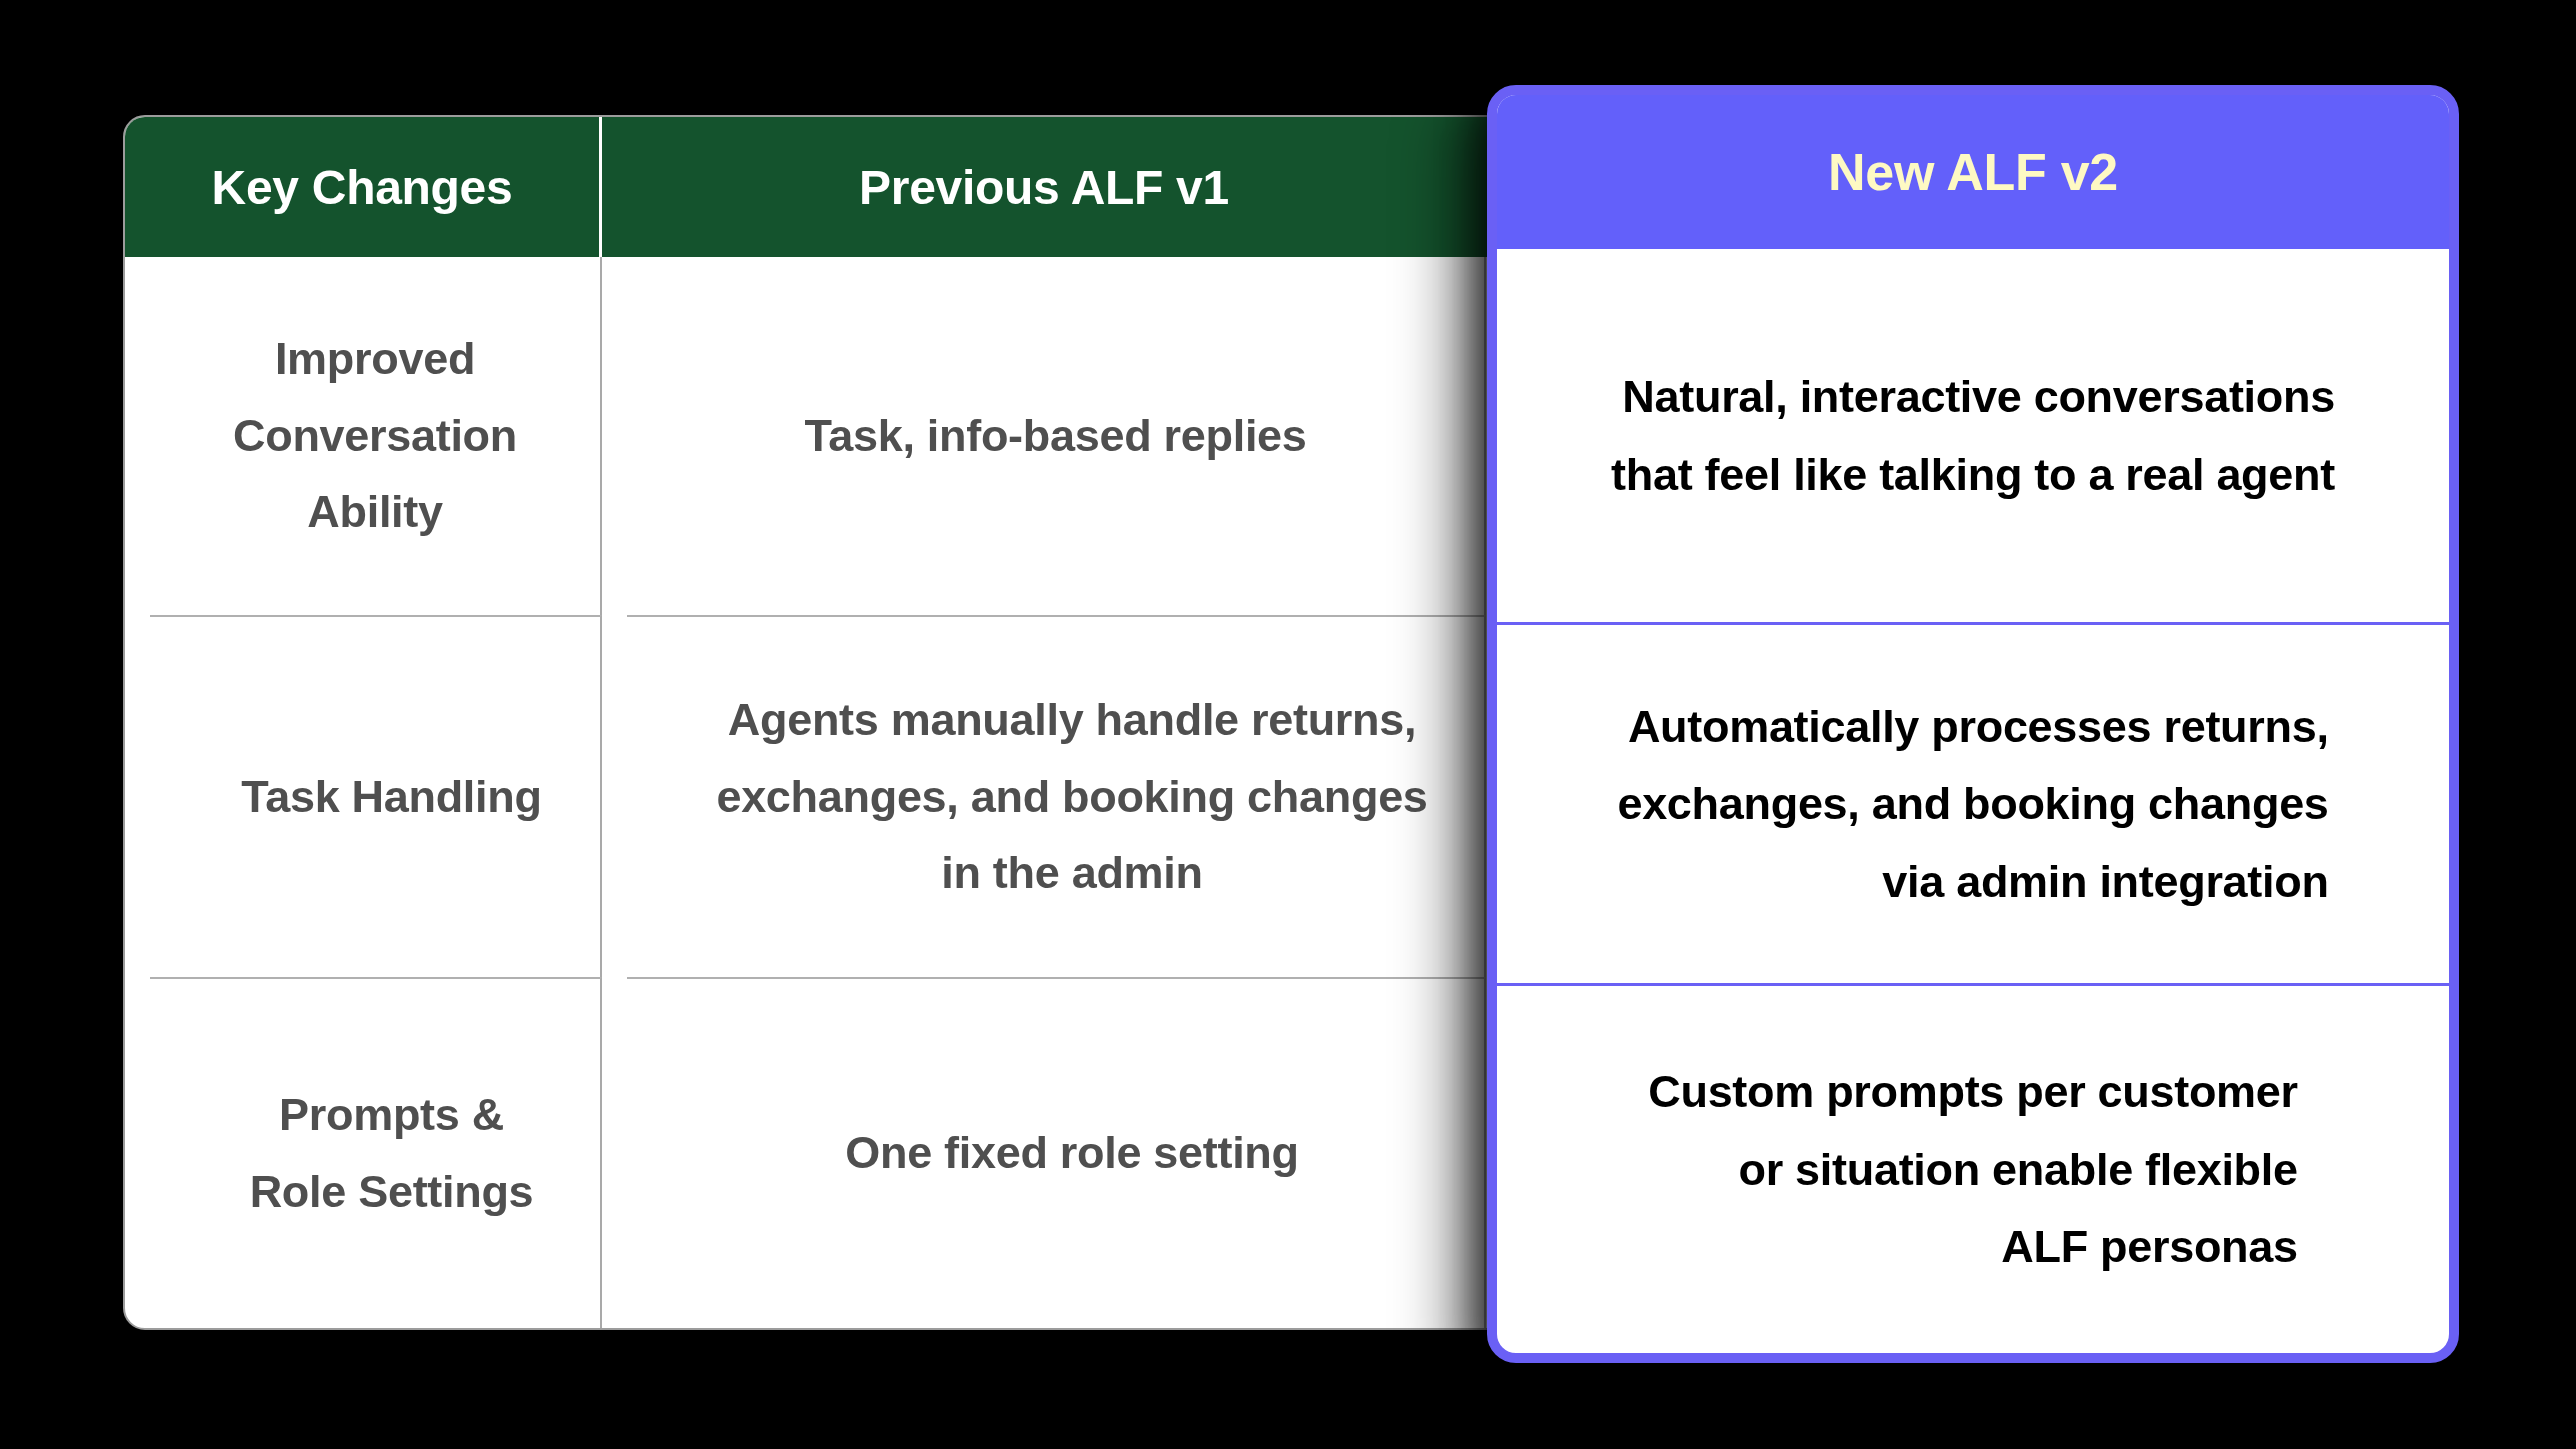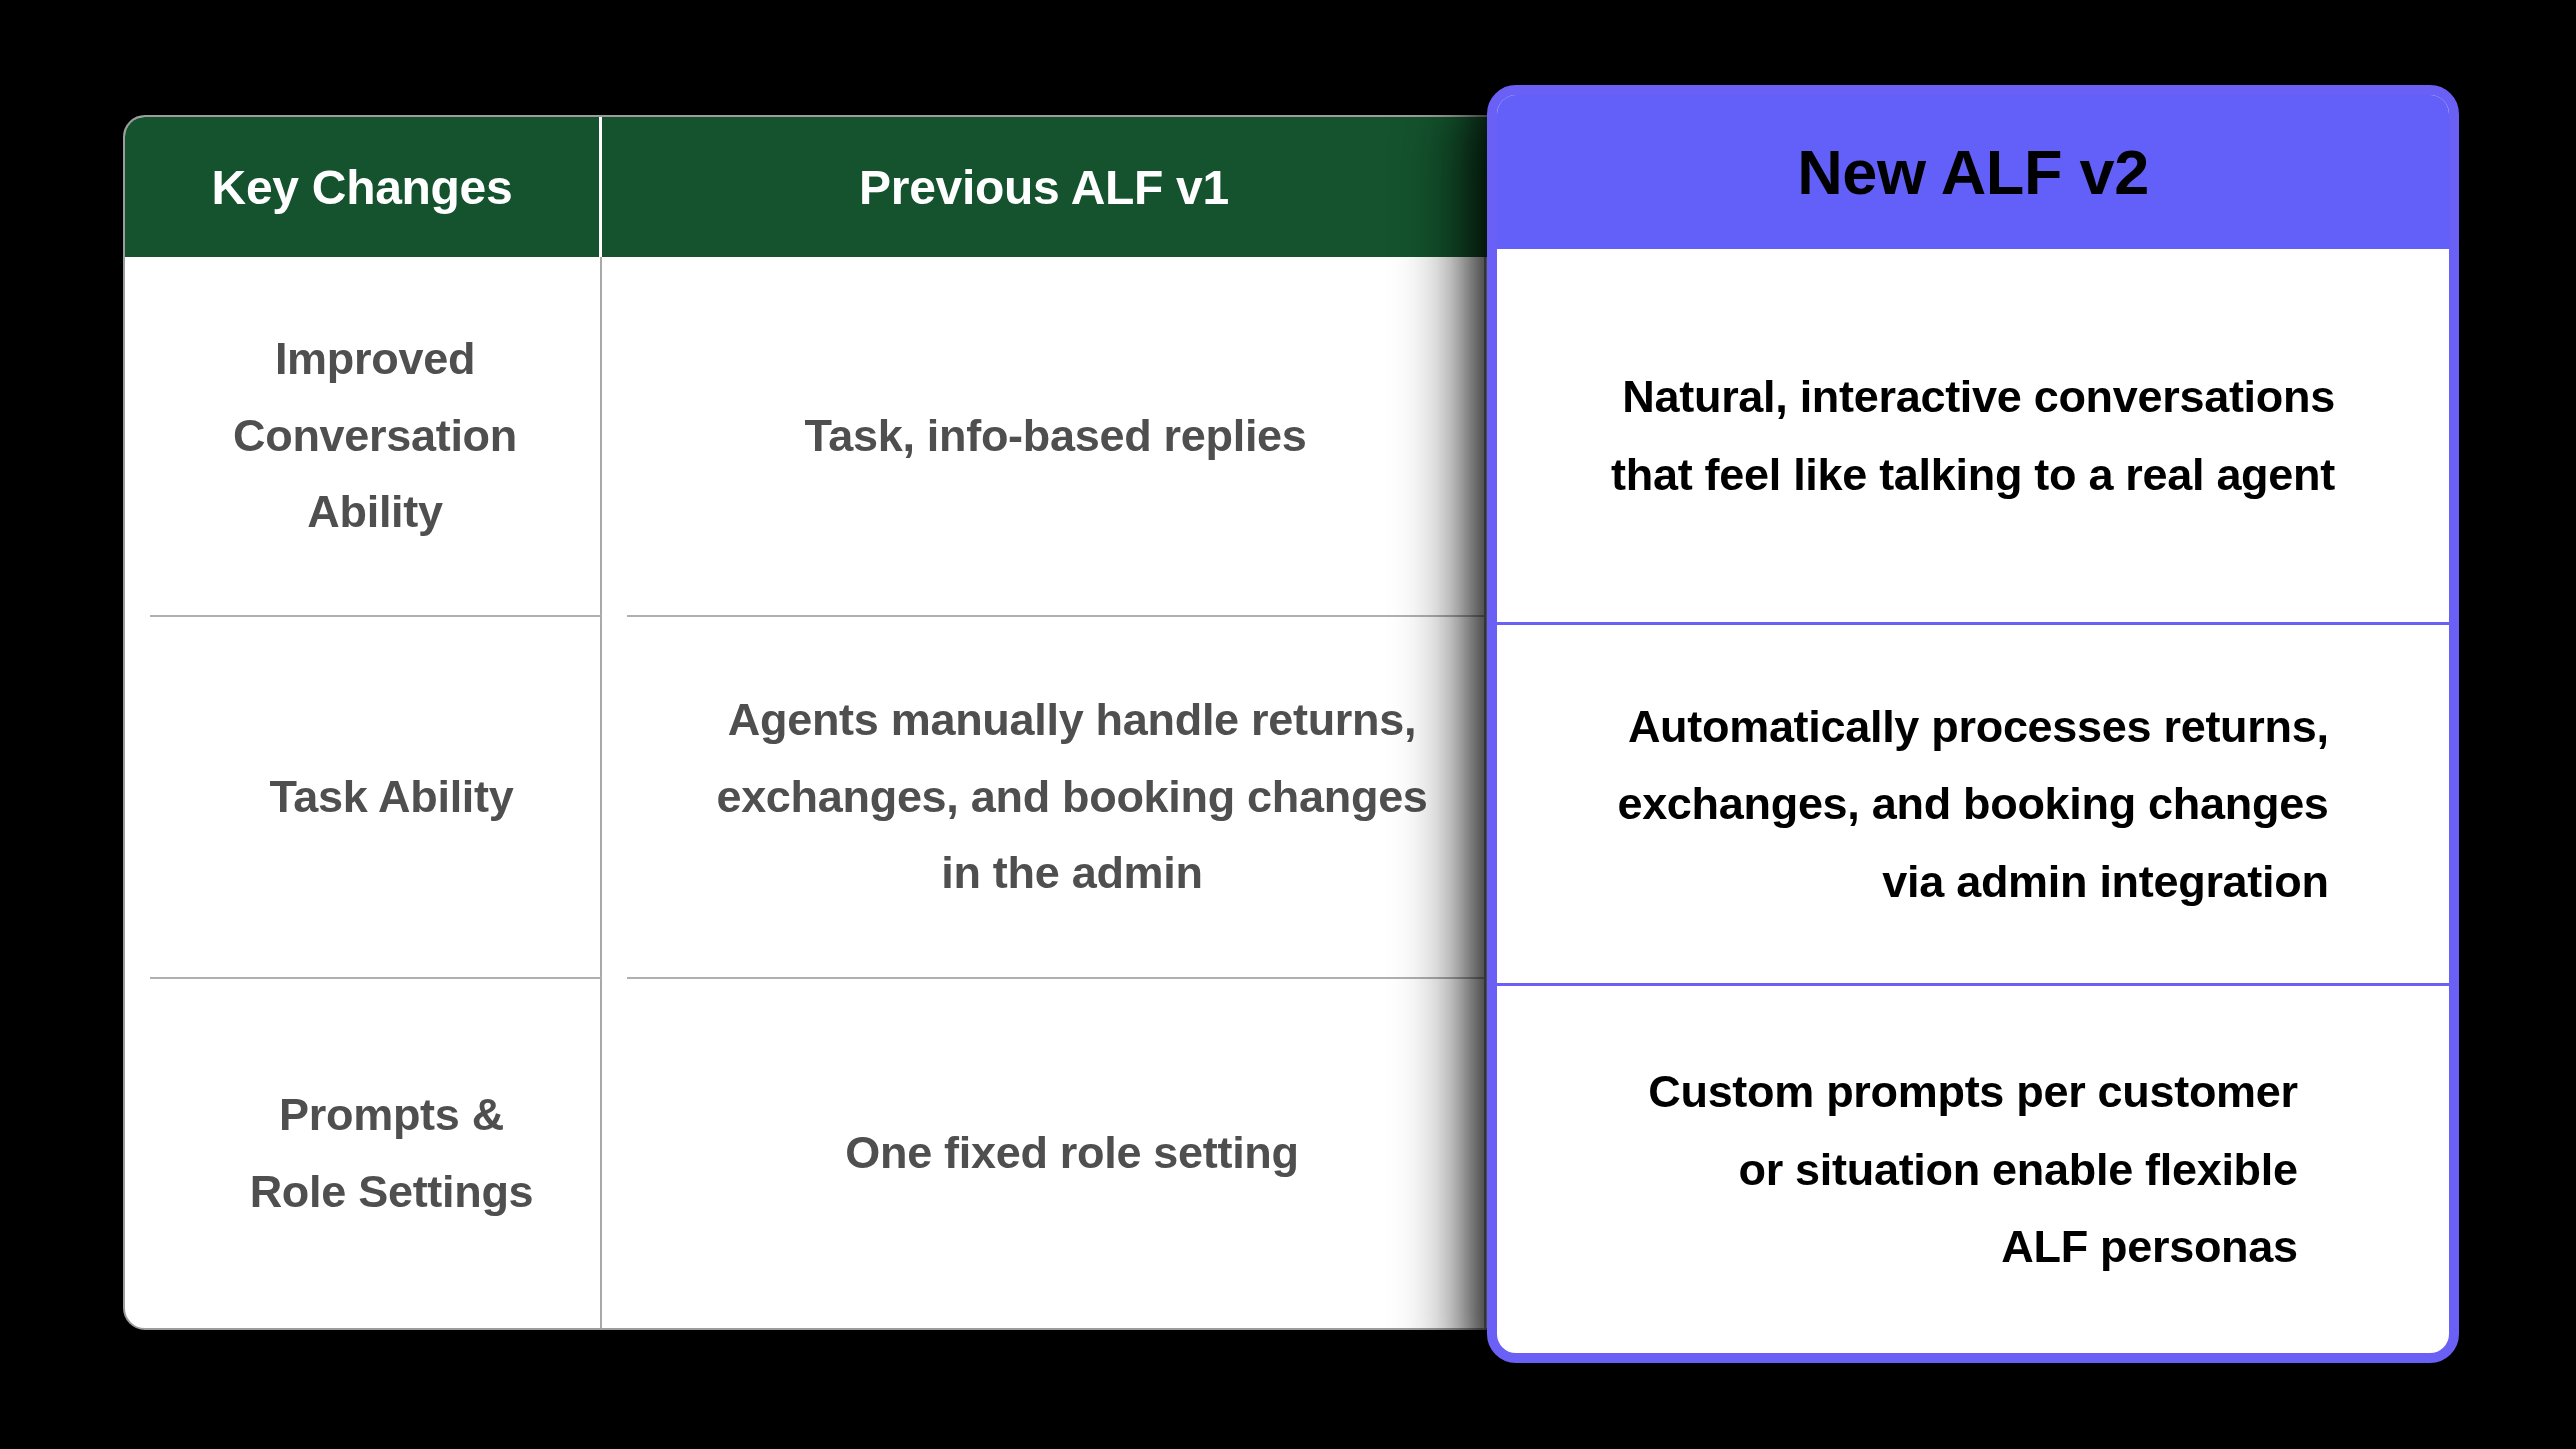--- a/index.html
+++ b/index.html
@@ -70,22 +70,22 @@
     border-radius: 29px;
     overflow: hidden;
     display: grid;
     grid-template-rows: 154px 373px 361px 1fr;
     box-shadow: -42px 22px 53px rgba(0,0,0,0.38),
                  31px 31px 66px rgba(0,0,0,0.85),
                  0 0 37px 9.2px rgba(0,0,0,0.65);
   }
   .v2-header {
     background: #6360FA;
-    color: #000000;
-    font-size: 63px;
+    color: #fef9c3;
+    font-size: 52px;
     display: flex;
     align-items: center;
     justify-content: center;
     letter-spacing: -0.3px;
   }
   .v2-cell {
     color: #000000;
     font-size: 45px;
     line-height: 1.72;
     display: flex;
@@ -112,21 +112,21 @@
       <span>Previous ALF v1</span>
     </div>
     <div class="cell th"></div>
 
     <div class="cell body-cell col-divider">Improved
 Conversation
 Ability</div>
     <div class="cell body-cell col-divider">Task, info-based replies</div>
     <div class="cell body-cell"></div>
 
-    <div class="cell body-cell col-divider row-divider">Task Ability</div>
+    <div class="cell body-cell col-divider row-divider">Task Handling</div>
     <div class="cell body-cell col-divider row-divider">Agents manually handle returns,
 exchanges, and booking changes
 in the admin</div>
     <div class="cell body-cell row-divider"></div>
 
     <div class="cell body-cell col-divider row-divider">Prompts &amp;
 Role Settings</div>
     <div class="cell body-cell col-divider row-divider">One fixed role setting</div>
     <div class="cell body-cell row-divider"></div>
   </div>

